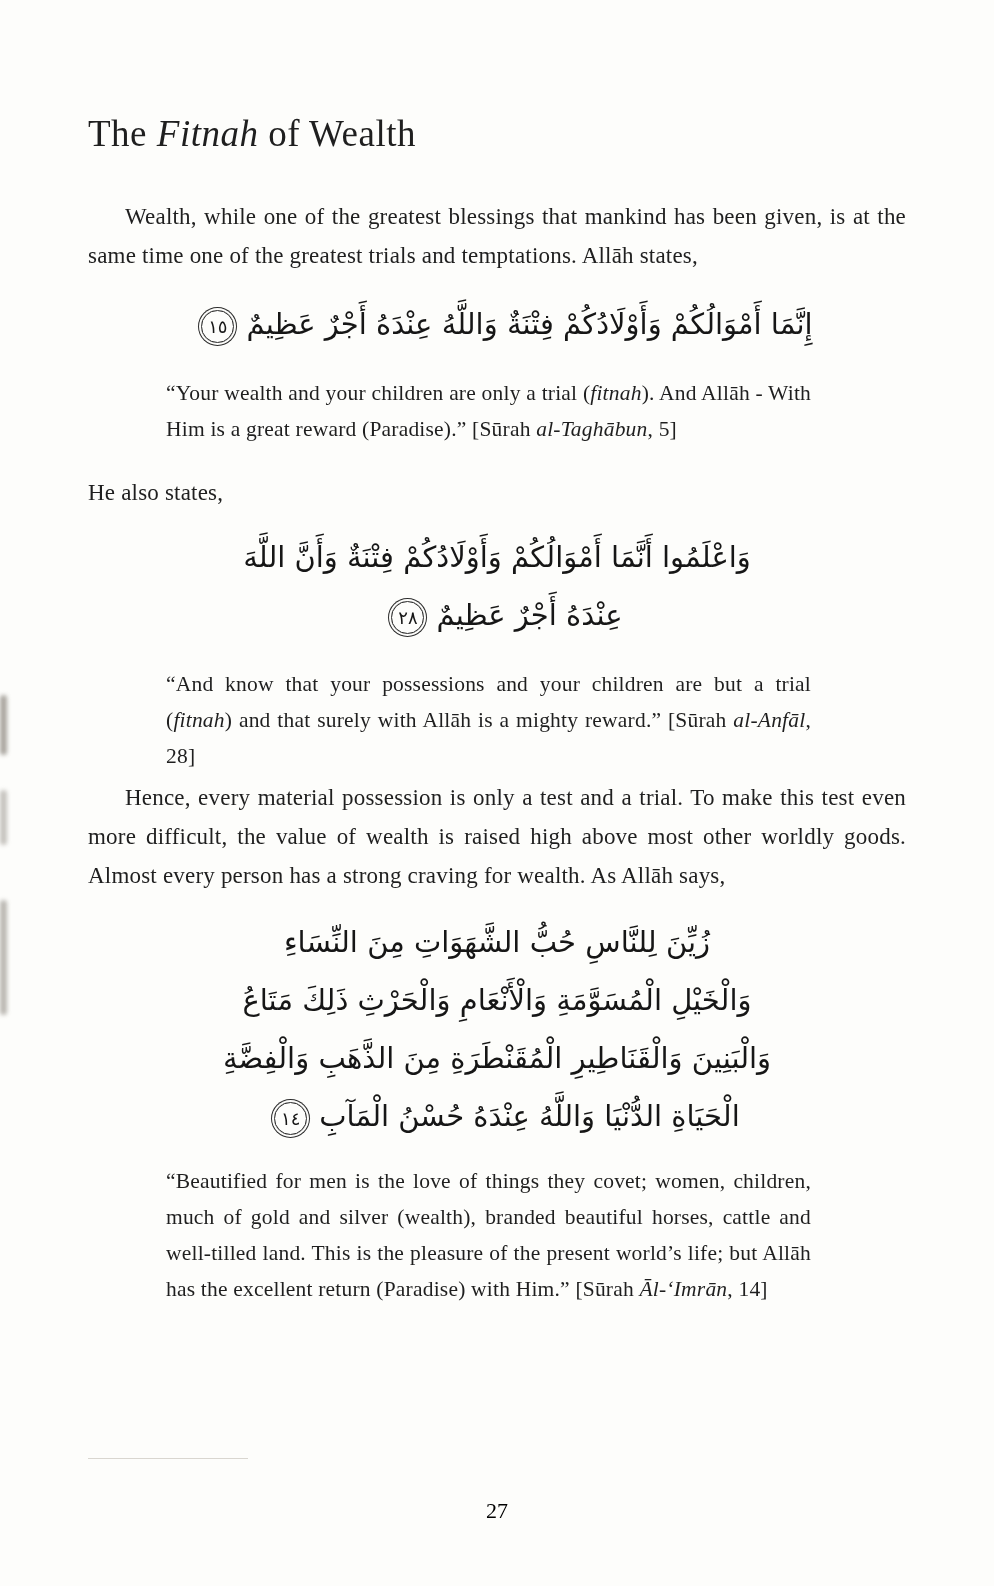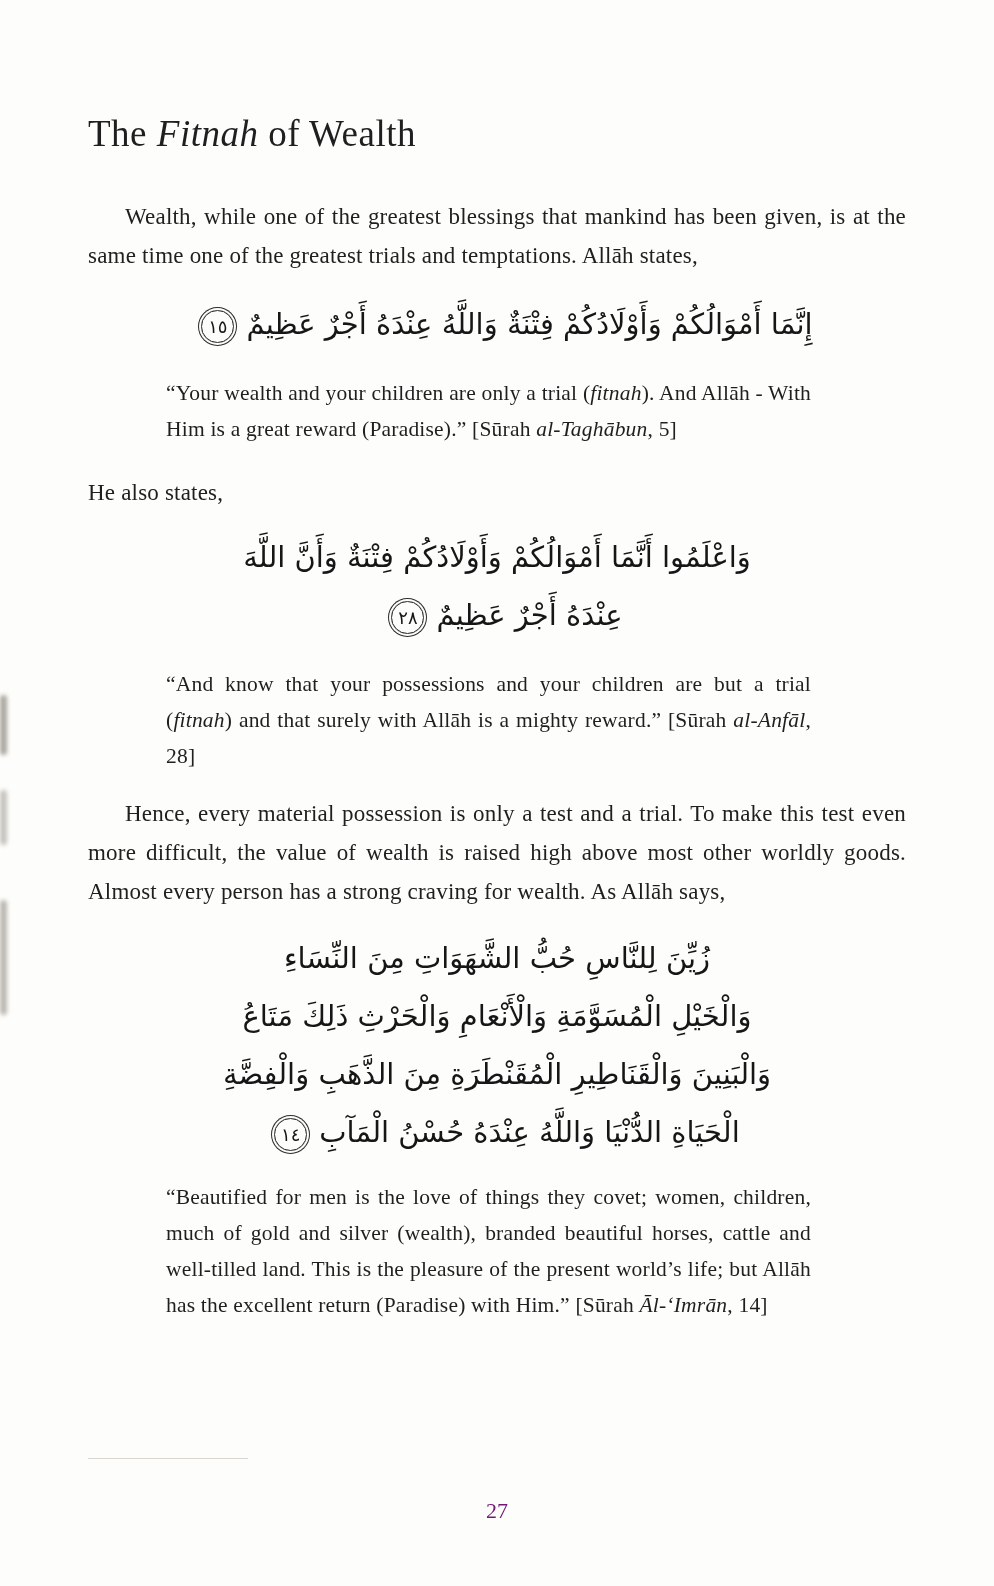--- a/index.html
+++ b/index.html
@@ -70,31 +70,31 @@
     border-radius: 50%;
     box-shadow: 0 0 0 2px #fdfdfb, 0 0 0 3px #2b2b2b;
     font-size: 18px;
     text-align: center;
     vertical-align: middle;
     margin-right: 12px;
     margin-left: 20px;
   }
 
   .p-he { margin-top: 26px; }
-  .p-hence { margin-top: 20px; }
+  .p-hence { margin-top: 4px; }
   .q3 { margin-top: 18px; }
 
   .pagenum {
     position: absolute;
     left: 0;
     right: 0;
     top: 1498px;
     text-align: center;
     font-size: 22px;
-    color: #701a75;
+    color: #000000;
   }
 
   
   .edge-smudge-a, .edge-smudge-b, .edge-smudge-c {
     position: absolute;
     left: 0;
     width: 7px;
     background: #8d8880;
     opacity: 0.75;
     border-radius: 4px;

